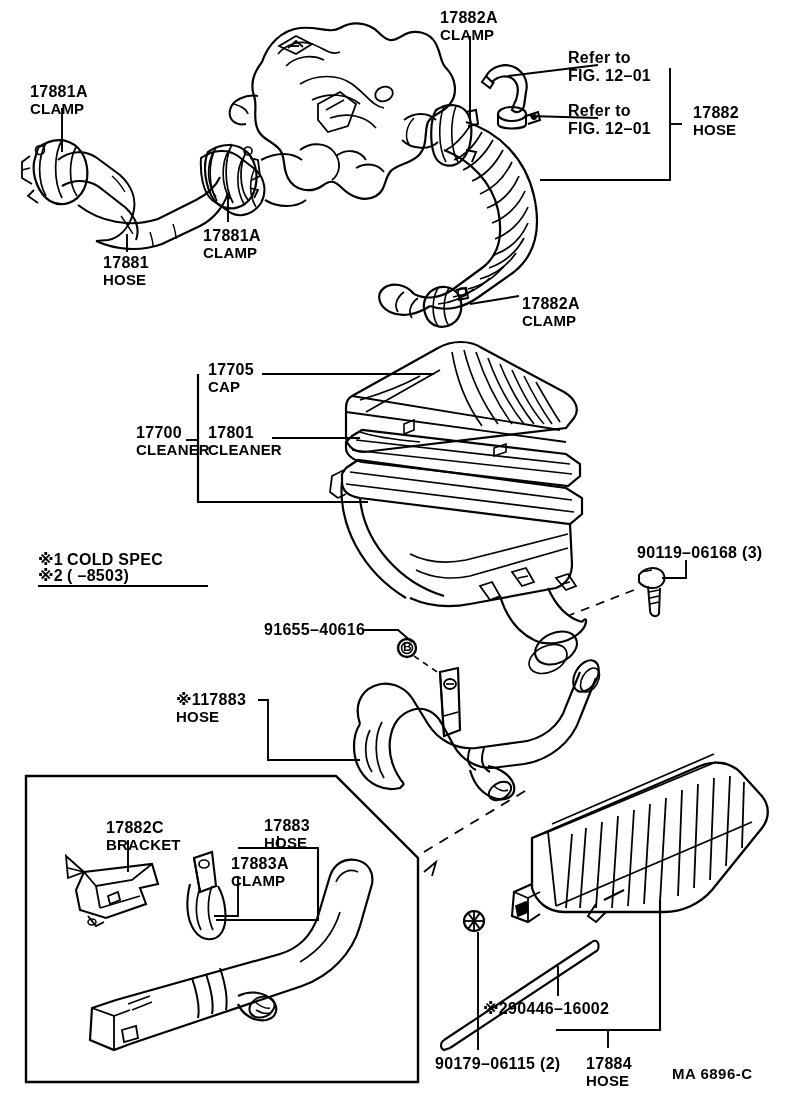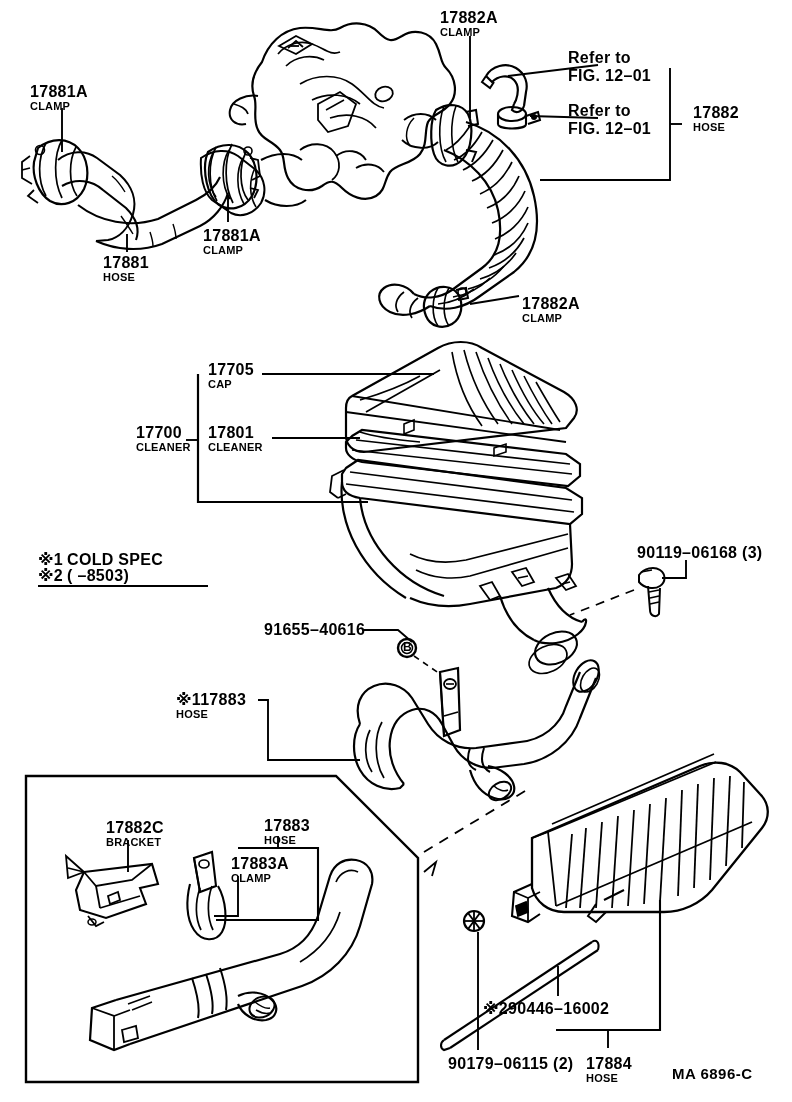--- a/index.html
+++ b/index.html
@@ -4,21 +4,21 @@
 <style>
   html,body{margin:0;padding:0;background:#fff;}
   body{
     width:792px;height:1102px;position:relative;overflow:hidden;
     font-family:"Liberation Sans","DejaVu Sans",sans-serif;
     color:#000;
   }
   #sheet{position:absolute;inset:0;width:792px;height:1102px;}
   .lbl{position:absolute;white-space:nowrap;line-height:1.0;}
   .pn{font-weight:bold;font-size:16px;letter-spacing:0.3px;}
-  .sub{font-weight:bold;font-size:11px;letter-spacing:0.2px;margin-top:1px;}
+  .sub{font-weight:bold;font-size:15px;letter-spacing:0.2px;margin-top:1px;}
   .note{font-weight:bold;font-size:16px;letter-spacing:0.3px;}
   .footer{font-weight:bold;font-size:15px;letter-spacing:0.5px;}
   svg{display:block;}
   .ln{fill:none;stroke:#000;}
 </style>
 </head>
 <body>
 
 <svg id="sheet" viewBox="0 0 792 1102">
 
@@ -472,21 +472,21 @@
       <div class="pn">17883</div>
       <div class="sub">HOSE</div>
     </div>
     <div class="lbl" style="left: 231px; top: 856px;">
       <div class="pn">17883A</div>
       <div class="sub">CLAMP</div>
     </div>
     <div class="lbl" style="left: 483px; top: 1001px;">
       <div class="pn">※290446–16002</div>
     </div>
-    <div class="lbl" style="left: 448px; top: 1056px;">
+    <div class="lbl" style="left: 435px; top: 1056px;">
       <div class="pn">90179–06115 (2)</div>
     </div>
     <div class="lbl" style="left: 586px; top: 1056px;">
       <div class="pn">17884</div>
       <div class="sub">HOSE</div>
     </div>
     <div class="lbl" style="left: 568px; top: 50px;">
       <div class="pn" style="font-size: 16px;">Refer to</div>
       <div class="pn" style="font-size: 16px; margin-top: 2px;">FIG. 12–01</div>
     </div>

